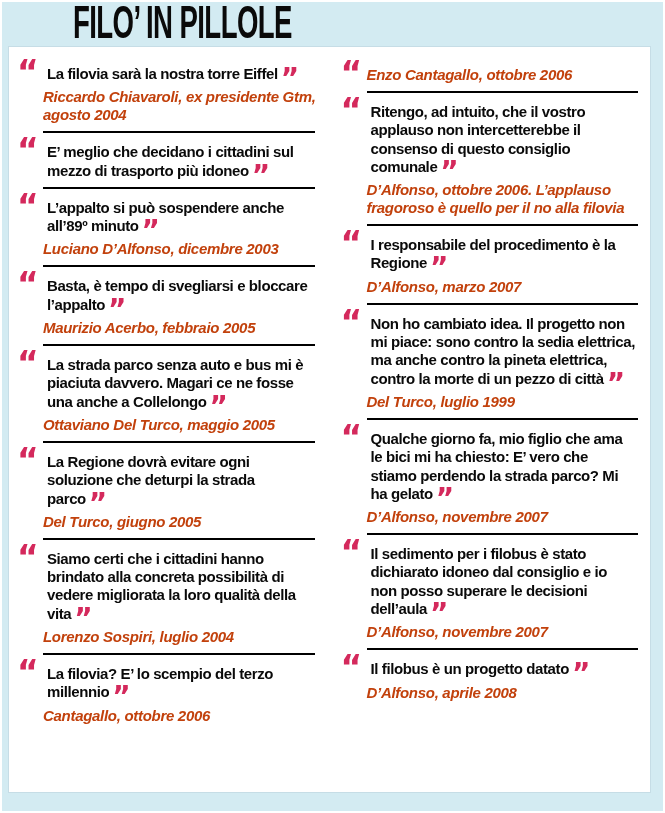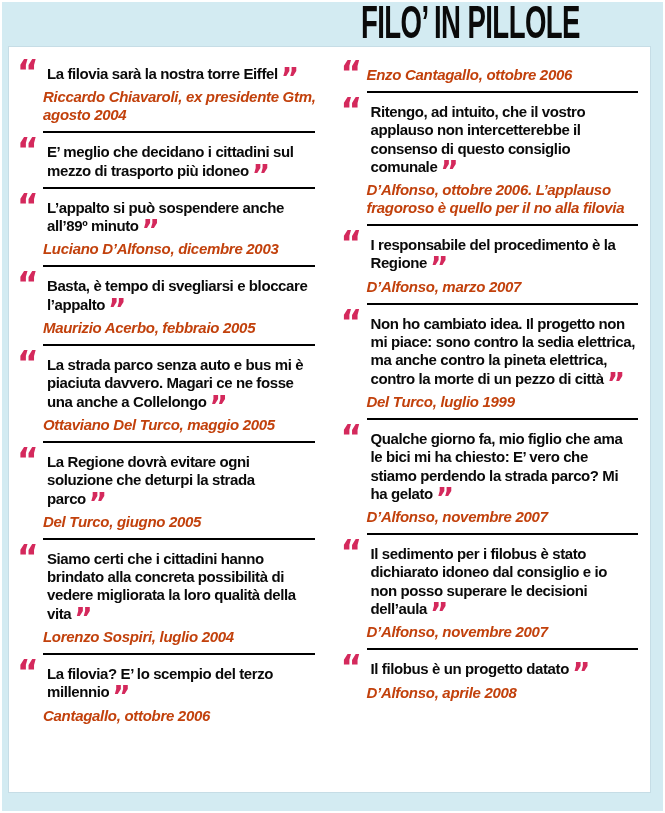--- a/index.html
+++ b/index.html
@@ -4,21 +4,21 @@
 <style>
   html,body { margin:0; padding:0; }
   body {
     width:665px; height:813px;
     background:#d3ebf2;
     font-family:"Liberation Sans", sans-serif;
     position:relative;
     overflow:hidden;
   }
   .frame { position:absolute; inset:0; background:#d3ebf2; border:2px solid #ffffff; box-sizing:border-box; }
-  .title-bar { position:absolute; top:0; left:0; right:12px; height:46px; text-align:right; }
+  .title-bar { position:absolute; top:0; left:0; right:12px; height:46px; text-align:left; }
   .title-text {
     display:inline-block;
     font-size:46px;
     font-weight:bold;
     color:#0a0a0a;
     transform:scaleX(0.60);
     transform-origin:center top;
     letter-spacing:-1px;
     white-space:nowrap;
     line-height:44px;

